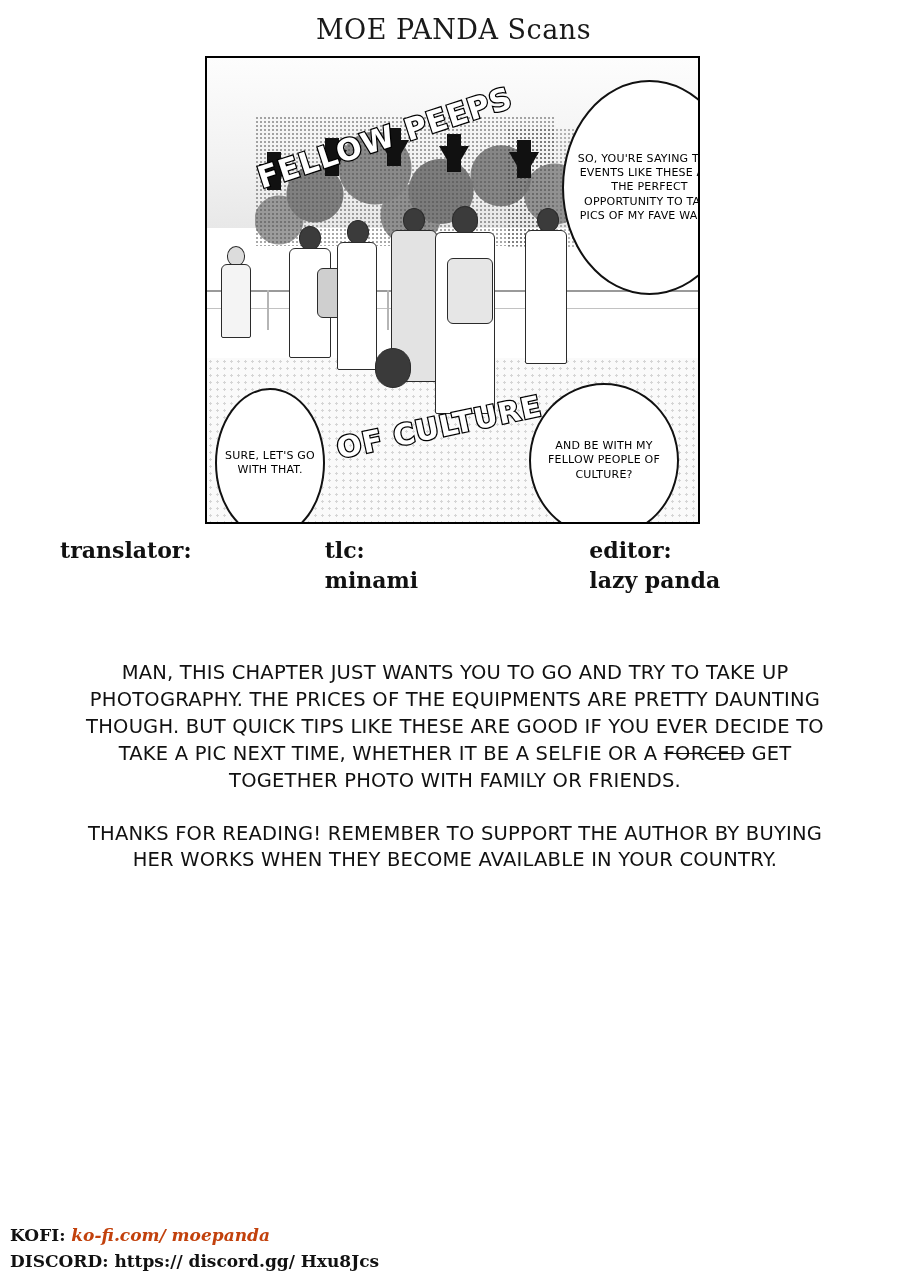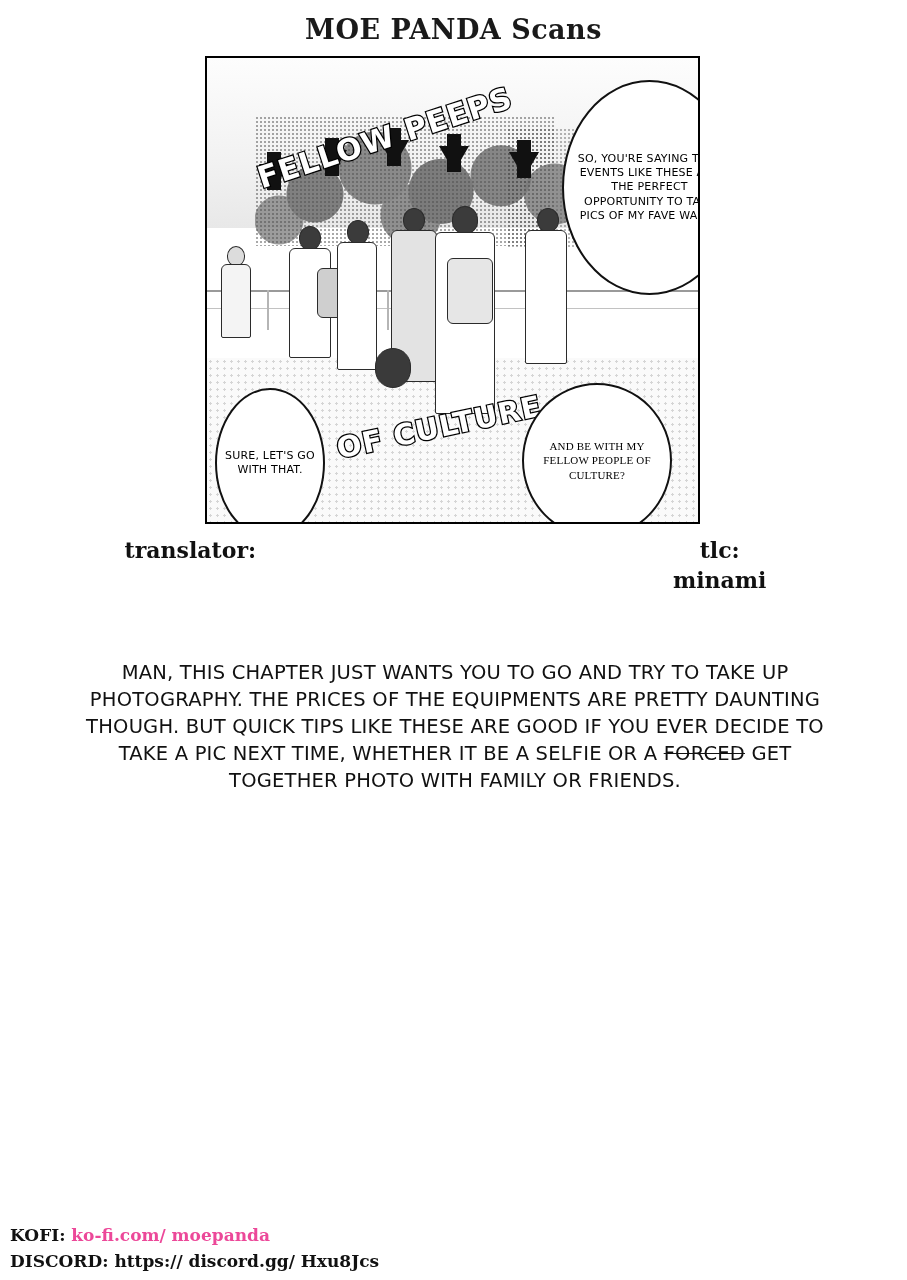--- a/index.html
+++ b/index.html
@@ -13,21 +13,21 @@
     position: relative;
     font-family: "DejaVu Sans", sans-serif;
     color: #000;
     overflow: hidden;
   }
 
   
   .scan-title {
     text-align: center;
     font-family: "DejaVu Serif", serif;
-    font-weight: bold;
+    font-weight: normal;
     font-size: 27px;
     letter-spacing: 0.5px;
     padding-top: 14px;
     color: #1a1a1a;
   }
 
   
   .panel-wrap {
     position: absolute;
     left: 205px;
@@ -182,33 +182,33 @@
     justify-content: center;
     text-align: center;
     font-family: "DejaVu Sans", sans-serif;
     font-size: 11px;
     line-height: 1.28;
     letter-spacing: .2px;
     padding: 8px;
     box-sizing: border-box;
   }
   .balloon.b-top-right { left: 355px; top: 22px; width: 175px; height: 215px; }
-  .balloon.b-mid-right { left: 315px; top: 325px; width: 150px; height: 155px; font-family: Liberation Serif, serif; }
+  .balloon.b-mid-right { left: 322px; top: 325px; width: 150px; height: 155px; }
   .balloon.b-left      { left: 8px;  top: 330px; width: 110px; height: 150px; }
 
   
   .credits {
     position: absolute;
     left: 60px; top: 536px; width: 790px;
     display: flex;
     justify-content: space-between;
     font-family: "DejaVu Serif", serif;
     font-weight: bold;
     font-size: 22px;
-    text-align: center;
+    text-align: left;
     color: #111;
   }
   .credit-col { width: 33%; line-height: 1.35; }
 
   
   .notes {
     position: absolute;
     left: 70px; top: 660px; width: 770px;
     text-align: center;
     font-family: "DejaVu Sans", sans-serif;
@@ -222,21 +222,21 @@
 
   
   .footer {
     position: absolute;
     left: 10px; bottom: 6px; width: 890px;
     font-family: "DejaVu Serif", serif;
     font-size: 17px;
     line-height: 1.5;
     color: #111;
   }
-  .footer .red { color: #ec4899; font-weight: bold; }
+  .footer .red { color: #c2410c; font-style: italic; font-weight: bold; }
   .footer .plain { font-weight: bold; }
   .footer-row { white-space: nowrap; }
 </style>
 </head>
 <body>
 
 <div class="scan-title">MOE PANDA Scans</div>
 
 <div class="panel-wrap">
   <div class="panel">
@@ -291,24 +291,29 @@
 </div>
 
 <div class="credits">
   <div class="credit-col">
     <div>translator:</div>
   </div>
   <div class="credit-col">
     <div>tlc:</div>
     <div>minami</div>
   </div>
+  <div class="credit-col">
+    <div>editor:</div>
+    <div>lazy panda</div>
+  </div>
 </div>
 
 <div class="notes">
   <p><span>MAN, THIS CHAPTER JUST WANTS YOU TO GO AND TRY TO TAKE UP PHOTOGRAPHY. THE PRICES OF THE EQUIPMENTS ARE PRETTY DAUNTING THOUGH. BUT QUICK TIPS LIKE THESE ARE GOOD IF YOU EVER DECIDE TO TAKE A PIC NEXT TIME, WHETHER IT BE A SELFIE OR A </span><span class="strike">FORCED</span><span> GET TOGETHER PHOTO WITH FAMILY OR FRIENDS.</span></p>
+  <p>THANKS FOR READING! REMEMBER TO SUPPORT THE AUTHOR BY BUYING HER WORKS WHEN THEY BECOME AVAILABLE IN YOUR COUNTRY.</p>
 </div>
 
 <div class="footer">
   <div class="footer-row">
     <span class="plain">KOFI: </span><span class="red">ko-fi.com/ moepanda</span>
   </div>
   <div class="footer-row">
     <span class="plain">DISCORD: </span><span class="plain">https:// discord.gg/ Hxu8Jcs</span>
   </div>
 </div>

